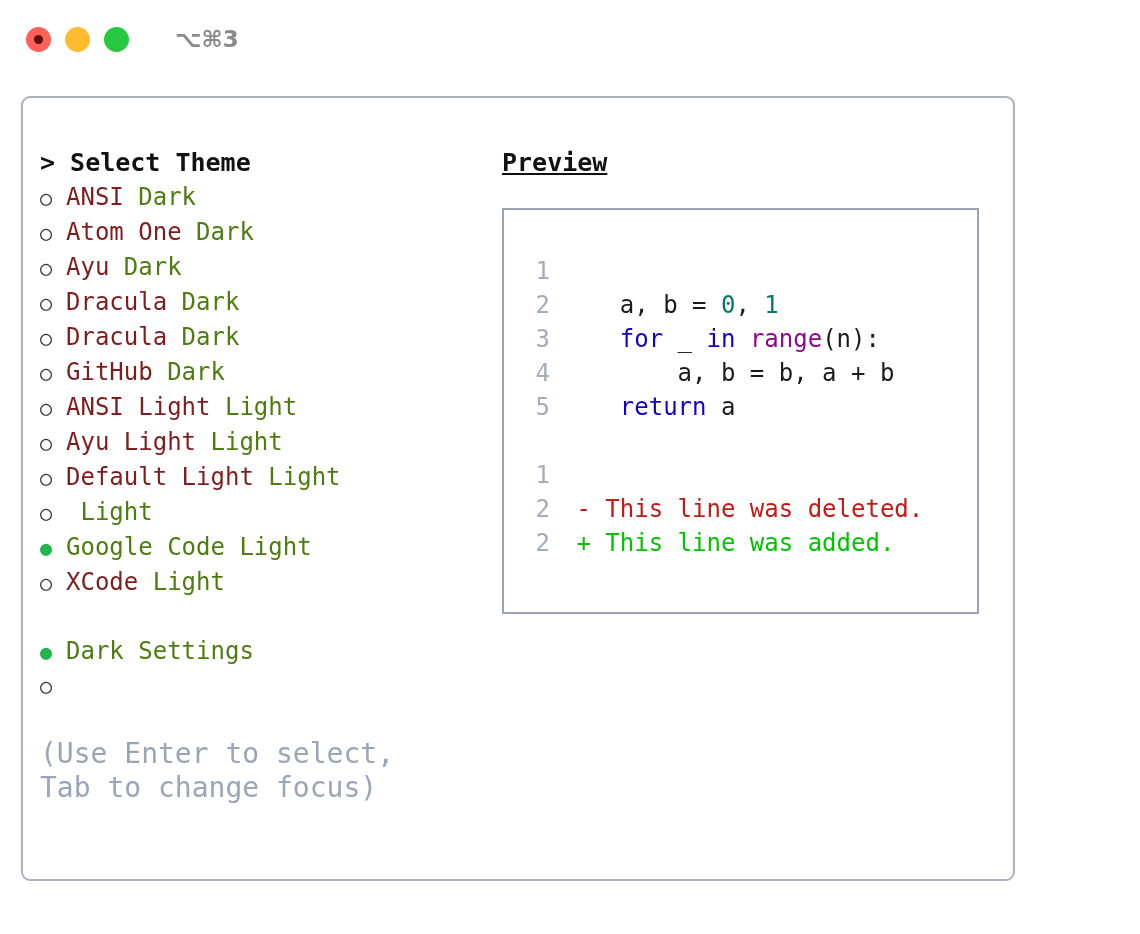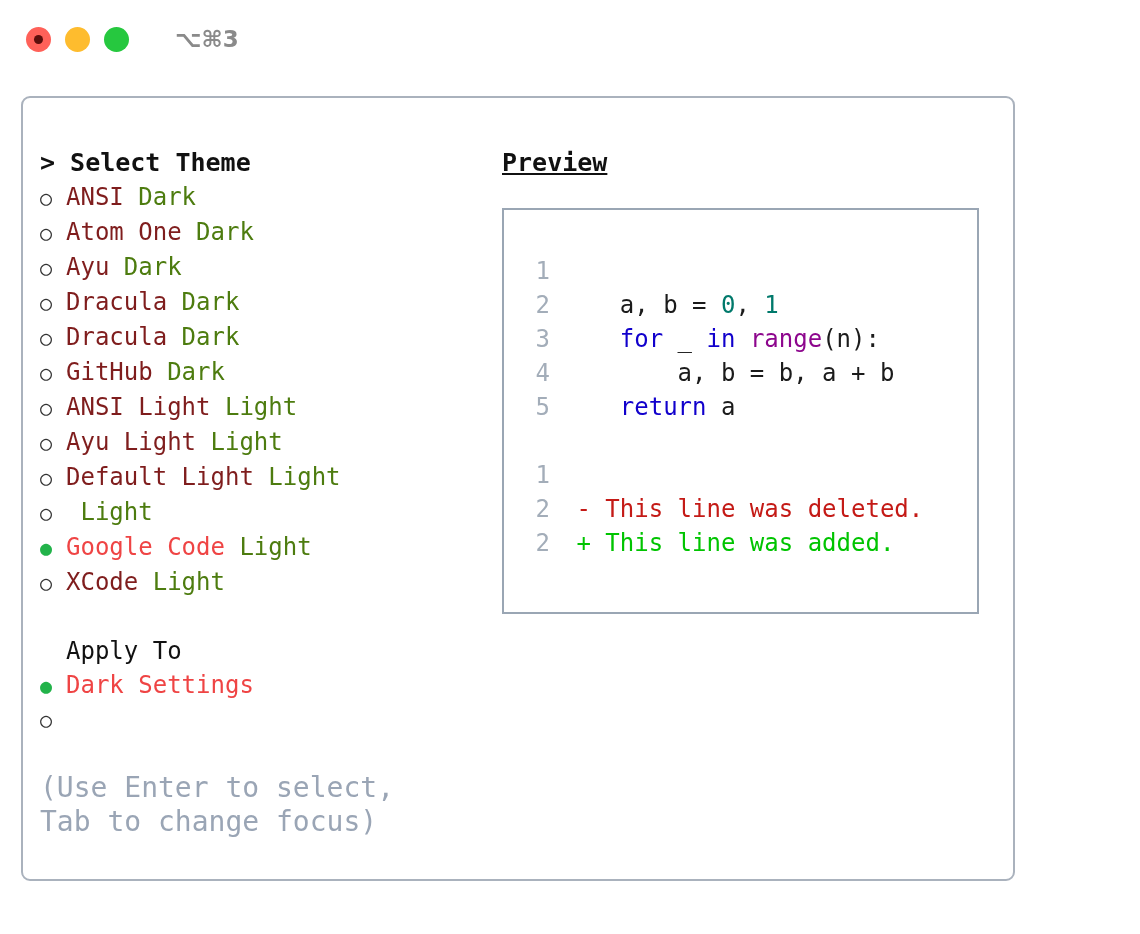--- a/index.html
+++ b/index.html
@@ -123,21 +123,21 @@
     width: 26px;
     flex: 0 0 26px;
     color: #222222;
     font-size: 20px;
     display: inline-block;
   }
   .bullet.on  { color: #22b34a; }
   .bullet.off { color: #333333; }
 
   .opt-name  { color: #7f1d1d; }
-  .opt.sel .opt-name { color: #ef4444; }
+  .opt.sel .opt-name { color: #4d7c0f; }
 
   .opt-kind  { color: #4d7c0f; }
 
   .section-gap { height: 34px; }
 
   .subheading {
     font-size: 24px;
     color: #111111;
     line-height: 34px;
     padding-left: 26px;
@@ -232,21 +232,20 @@
               <div class="opt"><span class="bullet off">○</span><span class="opt-name">ANSI Light</span><span class="opt-kind"> Light</span></div>
               <div class="opt"><span class="bullet off">○</span><span class="opt-name">Ayu Light</span><span class="opt-kind"> Light</span></div>
               <div class="opt"><span class="bullet off">○</span><span class="opt-name">Default Light</span><span class="opt-kind"> Light</span></div>
               <div class="opt"><span class="bullet off">○</span><span class="opt-kind"> Light</span></div>
               <div class="opt sel"><span class="bullet on">●</span><span class="opt-name">Google Code</span><span class="opt-kind"> Light</span></div>
               <div class="opt"><span class="bullet off">○</span><span class="opt-name">XCode</span><span class="opt-kind"> Light</span></div>
             </div>
 
           <div class="section-gap"></div>
 
-          <div class="subheading">Apply To</div>
 
           <div id="apply-list">
               <div class="opt sel"><span class="bullet on">●</span><span class="opt-name">Dark Settings</span></div>
               <div class="opt"><span class="bullet off">○</span></div>
             </div>
 
           <div class="section-gap"></div>
 
           <div class="hint">(Use Enter to select, Tab to change focus)</div>
         </div>

